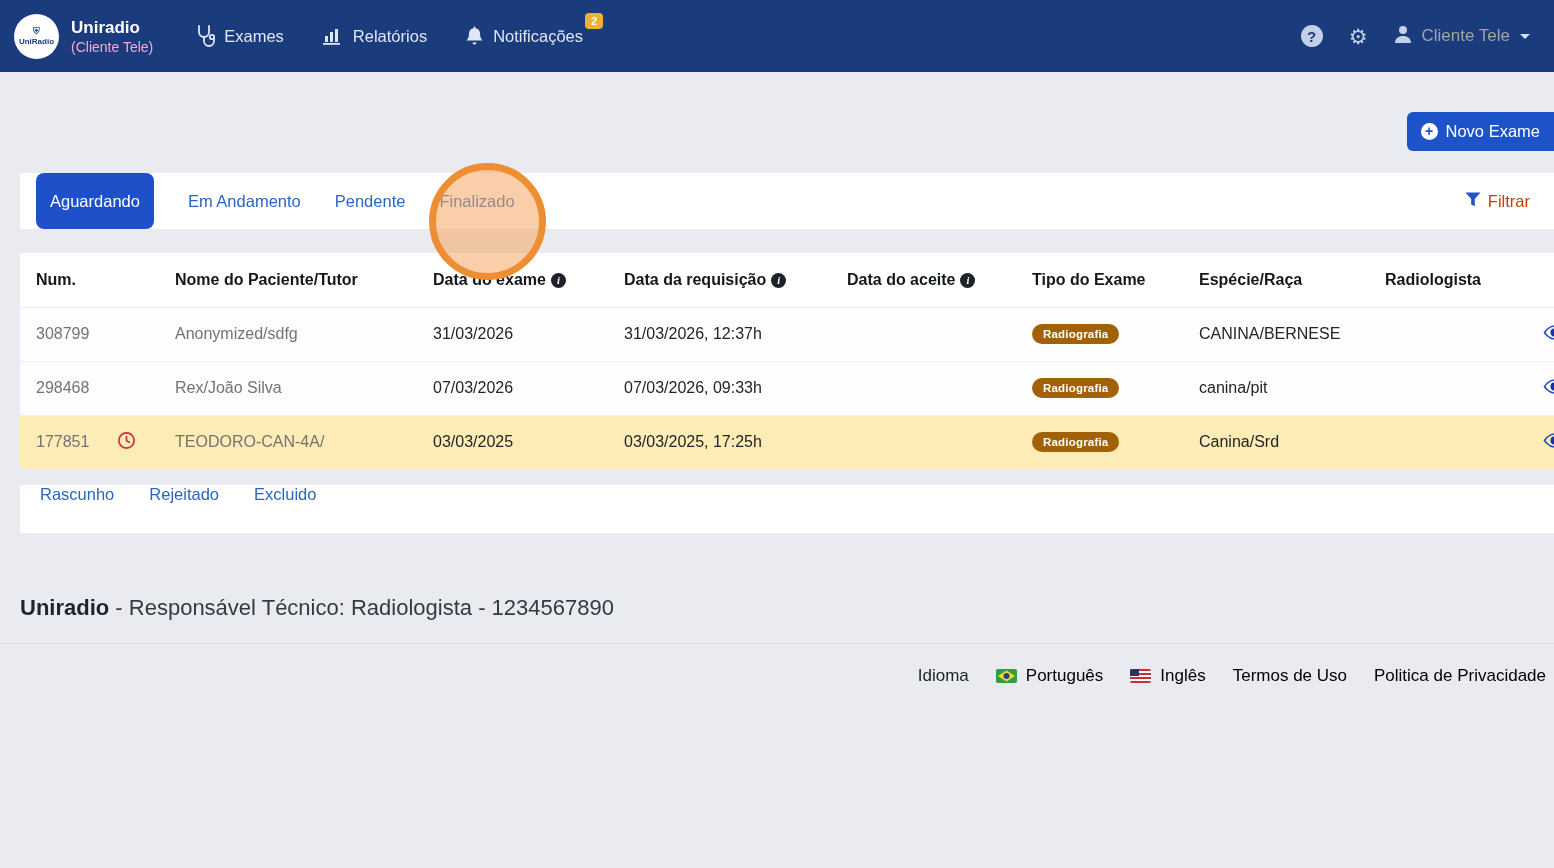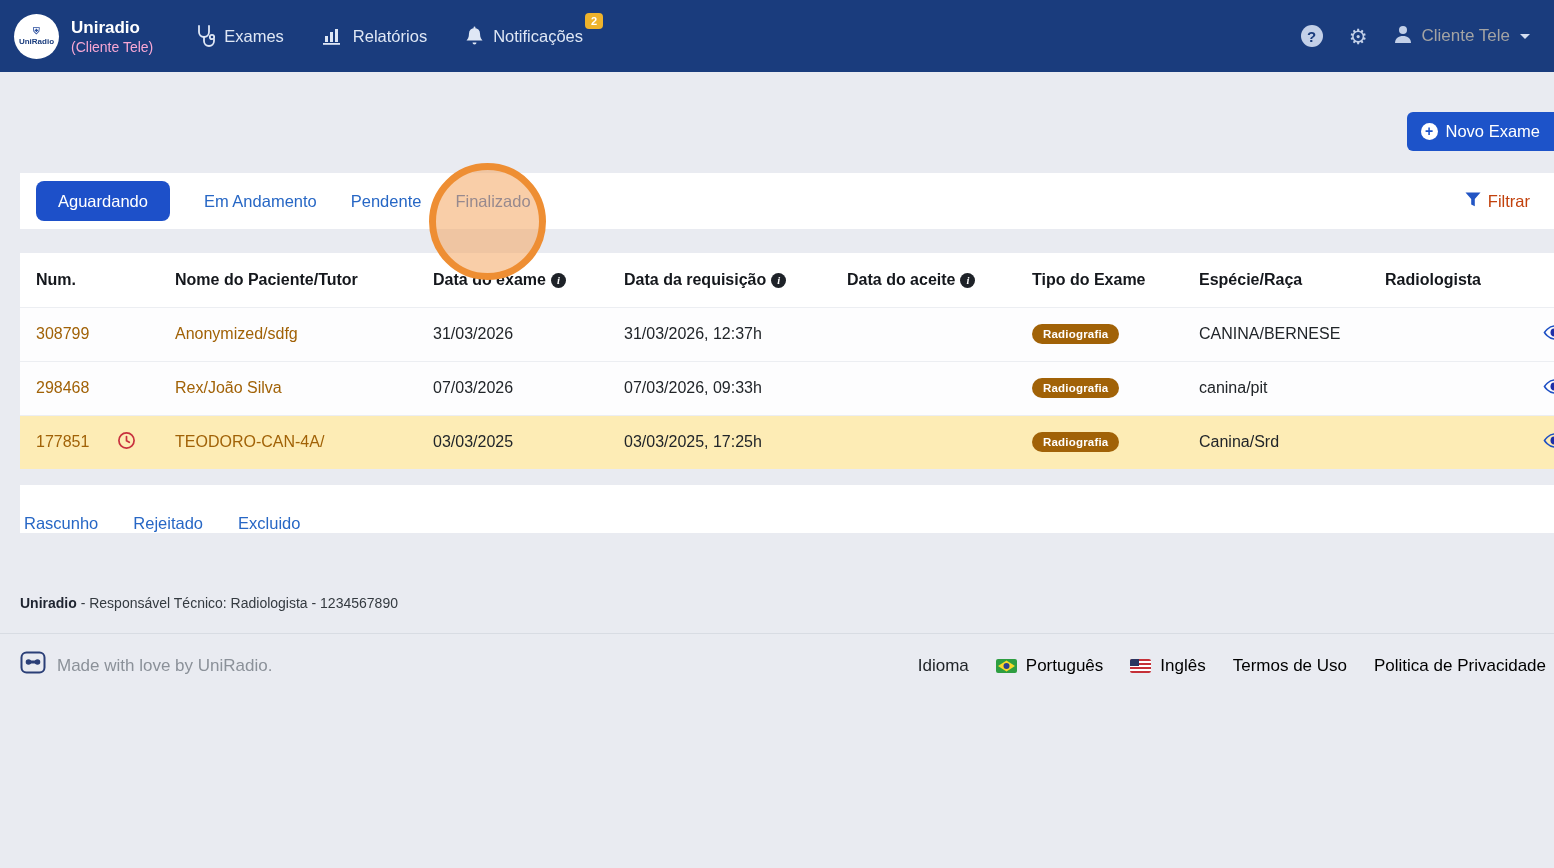--- a/index.html
+++ b/index.html
@@ -56,63 +56,63 @@
     font-weight:bold; font-size:14px; line-height:16px; text-align:center;
   }
 
   
   .tabbar {
     margin-left:20px; background:#ffffff; height:56px; display:flex; align-items:center;
     padding:0 24px 0 16px; gap:34px;
   }
   .tab-active {
     background:#1d50c9; color:#ffffff; border:none; cursor:pointer; font-family:inherit;
-    font-size:16.5px; height:40px; padding:0 22px; border-radius:8px;
+    font-size:16.5px; height:56px; padding:0 14px; border-radius:8px;
   }
   .tab-link { color:#2767c5; font-size:16.5px; cursor:pointer; }
   .filter-link { margin-left:auto; display:flex; align-items:center; gap:7px; color:#c2410c; font-size:16.5px; cursor:pointer; }
 
   
   .click-indicator {
     position:absolute; left:429px; top:163px; width:117px; height:117px;
     border-radius:50%; border:7px solid #ee8e33; background:rgba(244,166,96,0.55);
     z-index:10; pointer-events:none;
   }
 
   
   .table-wrap { margin:24px 0 0 20px; background:#fdfdfe; }
   table { border-collapse:collapse; width:1552px; table-layout:fixed; }
   th, td { text-align:left; padding:0 8px 0 16px; height:54px; vertical-align:middle; font-size:16px; }
   thead tr { background:#ffffff; }
   th { font-weight:700; color:#14171c; }
   tbody tr { border-top:1px solid #eceef2; }
   tbody tr.highlight { background:#fdecb5; }
   .num-cell { display:flex; align-items:center; gap:28px; }
-  a.cell-link { color:#a16207; }
+  a.cell-link { color:#737373; }
   .info-dot {
     display:inline-flex; width:15px; height:15px; border-radius:50%; background:#1e2228;
     color:#ffffff; font-size:10.5px; font-weight:bold; align-items:center; justify-content:center;
     margin-left:5px; vertical-align:1px; font-style:italic; font-family:"Liberation Serif", serif;
   }
   .type-badge {
     display:inline-block; background:#a16207; color:#ffffff; font-size:11.5px; font-weight:bold;
     padding:4px 11px; border-radius:11px; letter-spacing:0.2px;
   }
   .eye-cell { text-align:right; padding-right:6px; }
   .eye-btn { cursor:pointer; display:inline-block; }
 
   
   .links-bar {
     margin-left:20px; margin-top:16px; background:#ffffff; height:48px;
-    display:flex; align-items:flex-end; gap:35px; padding-left:4px;
+    display:flex; align-items:flex-start; gap:35px; padding-left:20px;
   }
   .links-bar a { color:#2767c5; font-size:16.5px; }
 
   
-  .tech-line { margin:62px 0 0 20px; font-size:14px; color:#343a40; }
+  .tech-line { margin:62px 0 0 20px; font-size:22px; color:#343a40; }
   .tech-line b { color:#1f2430; }
   .footer-divider { border:none; border-top:1px solid #d8dce3; margin:22px 0 0 0; }
   .footer {
     display:flex; align-items:center; padding:0 8px 0 20px; height:64px; color:#8b9199; font-size:17px;
   }
   .footer-left { display:flex; align-items:center; gap:11px; }
   .footer-right { margin-left:auto; display:flex; align-items:flex-end; gap:27px; }
   .footer-right a { color:#000000; }
   .idioma { color:#212529; }
   .lang { display:flex; align-items:center; gap:9px; }
@@ -314,33 +314,20 @@
   <a>Excluido</a>
 </div>
 
 <div class="tech-line">
   <b>Uniradio</b><span> - Responsável Técnico: Radiologista - 1234567890</span>
 </div>
 
 <hr class="footer-divider">
 
 <div class="footer">
-  <div class="footer-left">
-    <span>
-      <svg width="26" height="25" viewBox="0 0 26 25" fill="none" stroke="#2b3f77" stroke-width="2">
-        <rect x="1.5" y="1.5" width="23" height="20" rx="5"></rect>
-        <g stroke-width="1.6">
-            <circle cx="8.5" cy="11" r="2" fill="#2b3f77"></circle>
-            <circle cx="17.5" cy="11" r="2" fill="#2b3f77"></circle>
-            <path d="M8.5 11h9" stroke-width="3"></path>
-          </g>
-      </svg>
-    </span>
-    <span>Made with love by UniRadio.</span>
-  </div>
   <div class="footer-right">
     <span class="idioma">Idioma</span>
     <a class="lang">
       <svg class="flag" width="21" height="14" viewBox="0 0 21 14">
         <rect width="21" height="14" fill="#2e9e41"></rect>
           <path d="M10.5 1.5L19 7l-8.5 5.5L2 7z" fill="#f8d92a"></path>
           <circle cx="10.5" cy="7" r="3" fill="#2a3f8f"></circle>
       </svg>
       <span>Português</span>
     </a>

